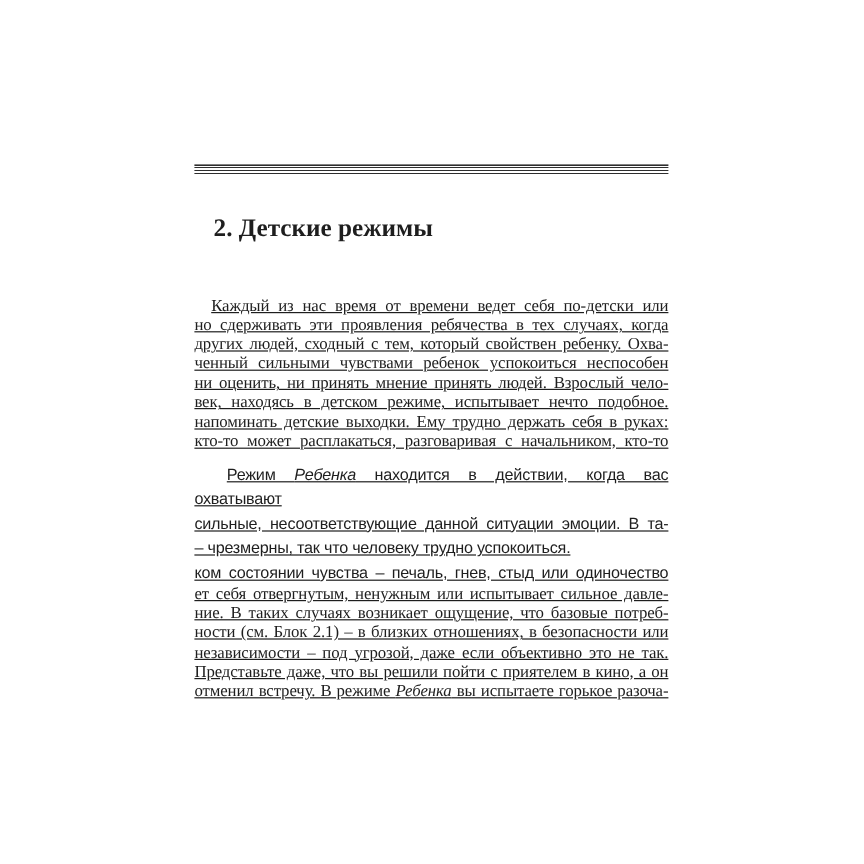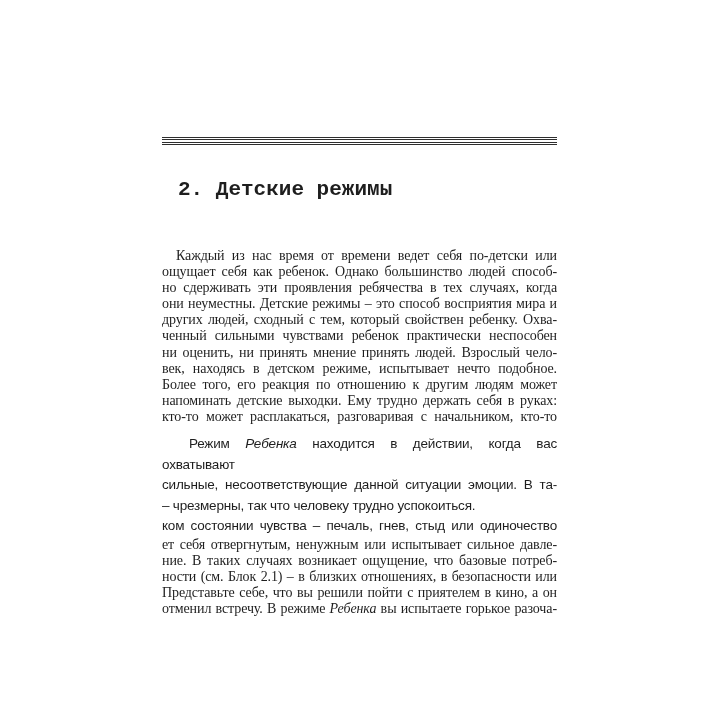--- a/index.html
+++ b/index.html
@@ -25,28 +25,28 @@
   .rule {
     height: 8px;
     background: repeating-linear-gradient(
       180deg,
       var(--rule) 0px, var(--rule) 1px,
       transparent 1px, transparent 2.33px
     );
   }
   .title {
     margin-top: 34px;
-    font-family: Liberation Mono, monospace;
+    font-family: Liberation Serif, serif;
     font-weight: bold;
     font-size: 21px;
     line-height: 22px;
     text-indent: 16px;
     color: var(--text);
   }
-  .para { color: var(--text); }
+  .para { color: var(--text); text-decoration: underline; }
   .para .line {
     text-align: justify;
     text-align-last: justify;
   }
   .para .line.last { text-align-last: left; }
   .body {
     font-family: "Liberation Serif", serif;
     font-size: 14px;
     line-height: 16.1px;
     letter-spacing: -0.1px;
@@ -66,38 +66,36 @@
 </style>
 </head>
 <body>
 
 <div class="page">
   <div class="content">
     <div class="rule"></div>
     <h1 class="title">2. Детские режимы</h1>
     <div class="para body first">
         <div class="line indent">Каждый из нас время от времени ведет себя по-детски или</div>
-        <div class="line">ощущает себя как ребенок. Однако большинство людей способ-</div>
         <div class="line">но сдерживать эти проявления ребячества в тех случаях, когда</div>
-        <div class="line">они неуместны. Детские режимы – это способ восприятия мира и</div>
         <div class="line">других людей, сходный с тем, который свойствен ребенку. Охва-</div>
-        <div class="line">ченный сильными чувствами ребенок практически неспособен</div>
+        <div class="line">ченный сильными чувствами ребенок успокоиться неспособен</div>
         <div class="line">ни оценить, ни принять мнение принять людей. Взрослый чело-</div>
         <div class="line">век, находясь в детском режиме, испытывает нечто подобное.</div>
-        <div class="line">Более того, его реакция по отношению к другим людям может</div>
         <div class="line">напоминать детские выходки. Ему трудно держать себя в руках:</div>
         <div class="line">кто-то может расплакаться, разговаривая с начальником, кто-то</div>
       </div>
     <div class="para quote">
         <div class="line indent"><span>Режим </span><span class="it">Ребенка</span><span> находится в действии, когда вас охватывают</span></div>
         <div class="line">сильные, несоответствующие данной ситуации эмоции. В та-</div>
         <div class="line last">– чрезмерны, так что человеку трудно успокоиться.</div>
         <div class="line">ком состоянии чувства – печаль, гнев, стыд или одиночество</div>
       </div>
     <div class="para body second">
         <div class="line">ет себя отвергнутым, ненужным или испытывает сильное давле-</div>
         <div class="line">ние. В таких случаях возникает ощущение, что базовые потреб-</div>
         <div class="line">ности (см. Блок 2.1) – в близких отношениях, в безопасности или</div>
-        <div class="line">Представьте себе, что вы решили пойти с приятелем в кино, а он</div>
+        <div class="line">независимости – под угрозой, даже если объективно это не так.</div>
+        <div class="line">Представьте даже, что вы решили пойти с приятелем в кино, а он</div>
         <div class="line"><span>отменил встречу. В режиме </span><span class="it">Ребенка</span><span> вы испытаете горькое разоча-</span></div>
       </div>
   </div>
 </div>
 
 </body></html>

